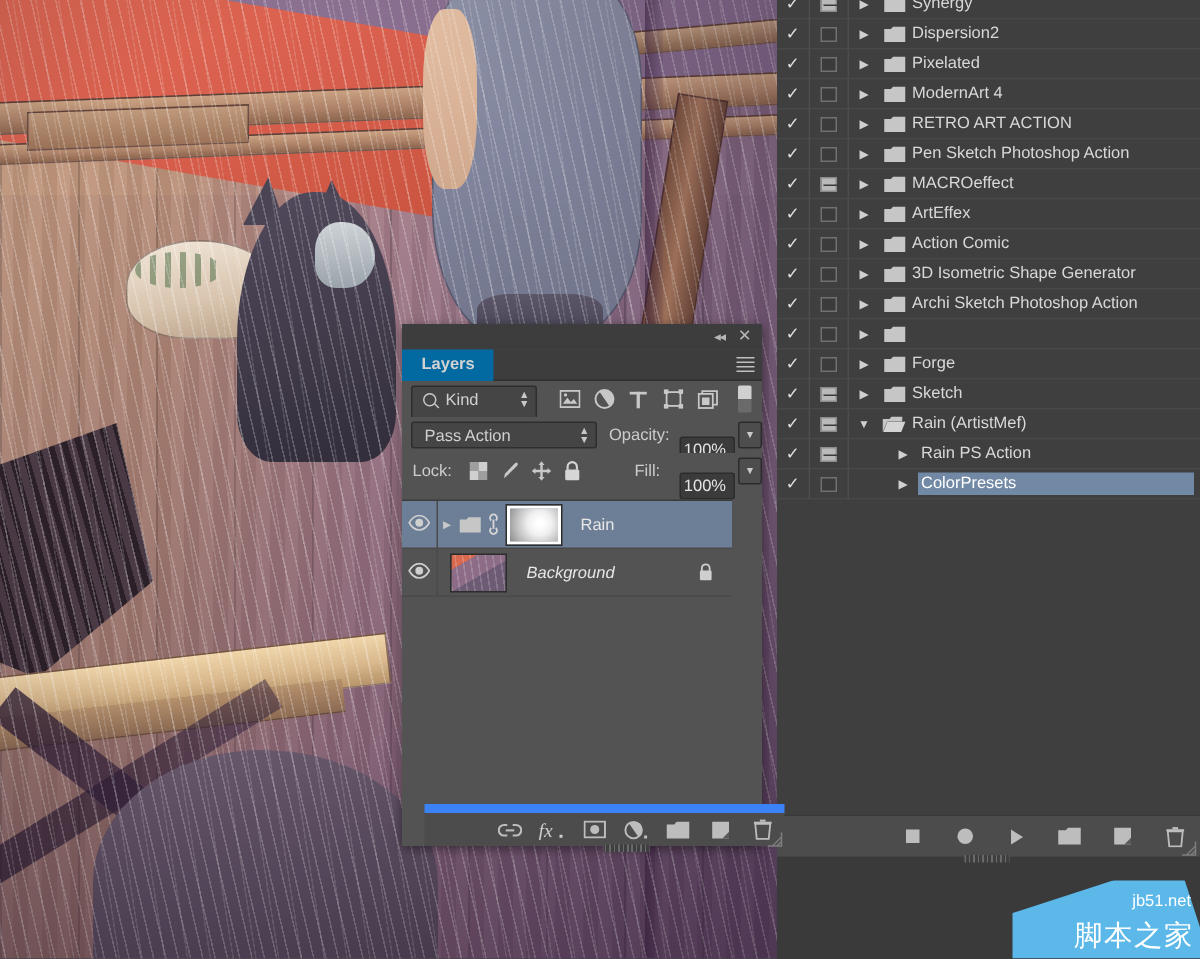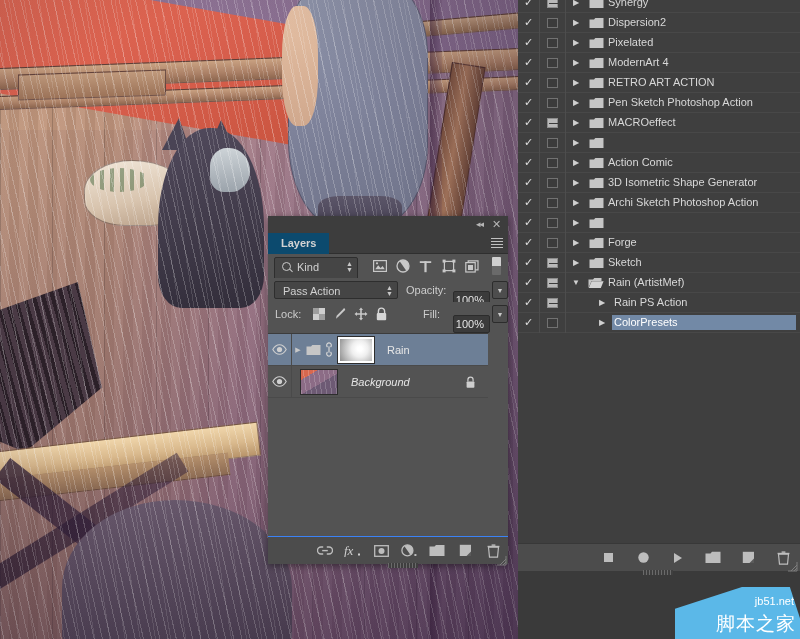--- a/index.html
+++ b/index.html
@@ -186,21 +186,21 @@
   }
   #collapse-btn { right: 22px; font-size: 9px; letter-spacing: -1px; }
   #close-btn { right: 5px; font-size: 11px; }
   #layers-tabstrip {
     position: relative; height: 21px; background: #3d3d3d;
     border-bottom: 1px solid #2f2f2f;
   }
   #layers-tab {
     position: absolute; left: 0; top: 0; height: 21px;
     padding: 0 13px; line-height: 21px;
-    background: #0c4a6e; color: #d3d3d3; font-size: 11px; font-weight: bold;
+    background: #0369a1; color: #d3d3d3; font-size: 11px; font-weight: bold;
   }
   #panel-menu-icon {
     position: absolute; right: 5px; top: 5px; width: 12px; height: 11px;
     cursor: pointer;
   }
   #panel-menu-icon span {
     display: block; height: 1px; background: #c0c0c0; margin-bottom: 2px;
   }
   #panel-menu-icon span:nth-child(1) { width: 12px; }
   #panel-menu-icon span:nth-child(2) { width: 12px; }
@@ -304,22 +304,22 @@
   }
   .layer-name {
     margin-left: 13px; color: #e6e6e6; font-size: 11px;
   }
   .layer-name.italic { font-style: italic; }
   .lock-badge {
     position: absolute; right: 12px; top: 9px;
   }
 
   #layers-footer {
-    position: absolute; left: 0; bottom: 0; width: 240px; height: 28px;
-    background: #4c4c4c; border-top: 1px solid #3b82f6;
+    position: absolute; left: 15px; bottom: 0; width: 240px; height: 28px;
+    background: #4c4c4c; border-top: 6px solid #3b82f6;
     display: flex; align-items: center; justify-content: flex-end;
     padding-right: 6px; gap: 10px;
   }
   .ft-btn {
     width: 18px; height: 18px; display: flex; align-items: center;
     justify-content: center; cursor: pointer;
   }
   #layers-resize {
     position: absolute; right: 1px; bottom: 1px; width: 11px; height: 11px;
   }
@@ -536,20 +536,21 @@
           <div class="act-check">✓</div>
           <div class="act-toggle-cell">
             <span class="act-toggle "></span>
           </div>
           <div class="act-expand">▶</div>
           <div class="act-folder">
             <svg width="15" height="12" viewBox="0 0 15 12">
               <path d="M0.5 2.4 L5 2.4 L6.3 0.9 L14.5 0.9 L14.5 11 L0.5 11 Z" fill="#c6c6c6"></path>
             </svg>
           </div>
+          <div class="act-name">ArtEffex</div>
         </div>
         <div class="act-row">
           <div class="act-check">✓</div>
           <div class="act-toggle-cell">
             <span class="act-toggle "></span>
           </div>
           <div class="act-expand">▶</div>
           <div class="act-folder">
             <svg width="15" height="12" viewBox="0 0 15 12">
               <path d="M0.5 2.4 L5 2.4 L6.3 0.9 L14.5 0.9 L14.5 11 L0.5 11 Z" fill="#c6c6c6"></path>

